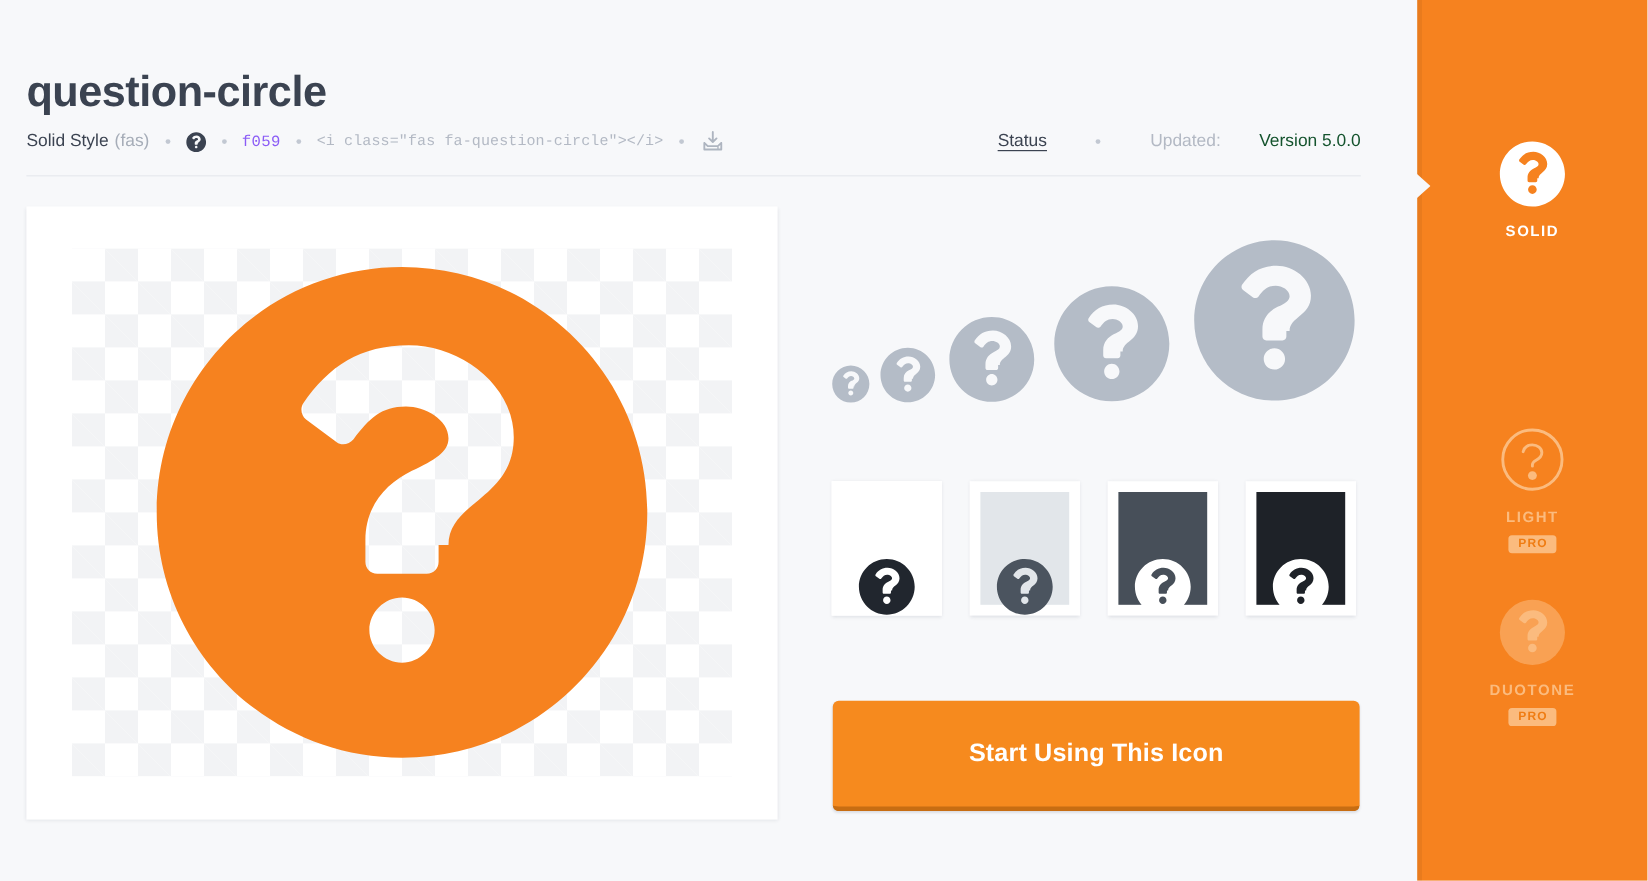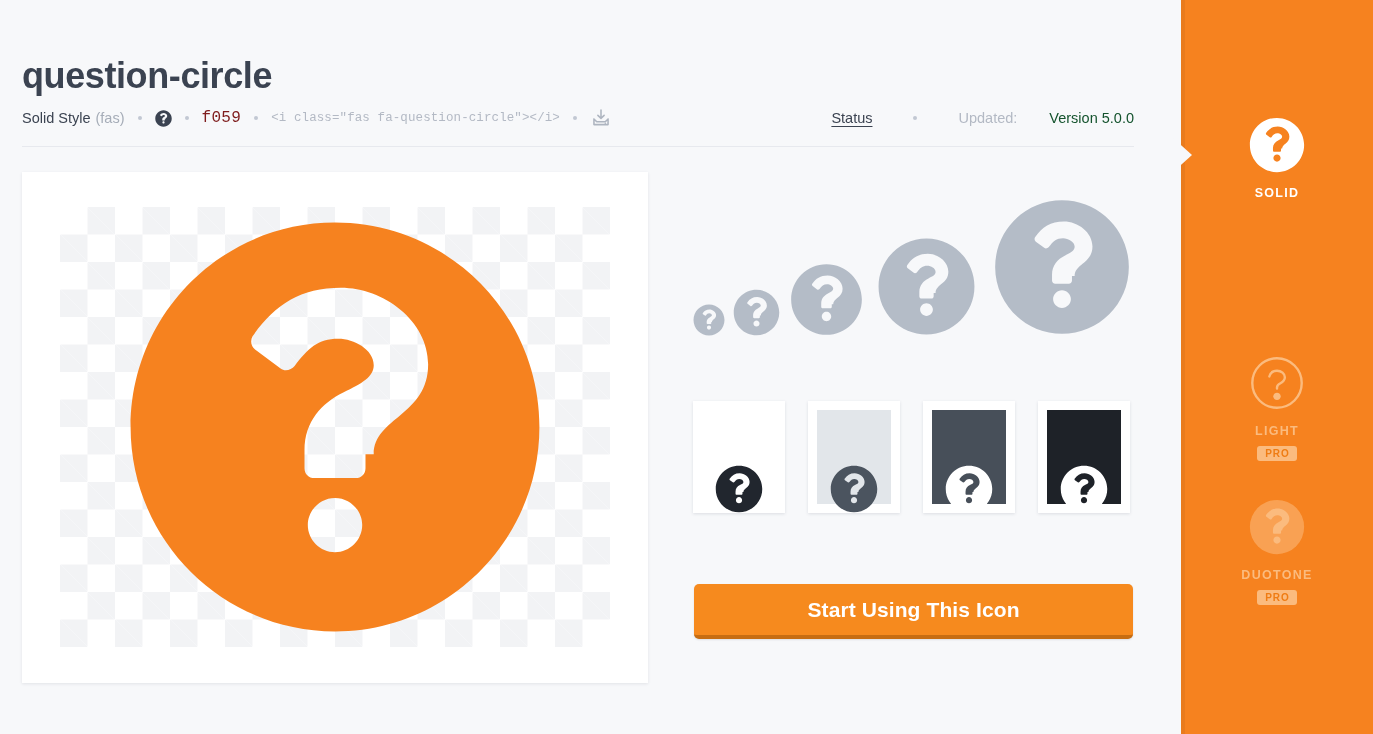--- a/index.html
+++ b/index.html
@@ -64,22 +64,22 @@
   .dot-sep {
     display: inline-block;
     width: 4px; height: 4px;
     border-radius: 50%;
     background: #c2c8d2;
     margin: 0 13px;
     flex: 0 0 auto;
   }
   .unicode-val {
     font-family: "Liberation Mono", monospace;
-    font-size: 16px;
-    color: #7f1d1d;
+    font-size: 13px;
+    color: #8b5cf6;
     letter-spacing: 0.3px;
     text-align: right;
   }
   .html-snippet {
     font-family: "Liberation Mono", monospace;
     font-size: 12.5px;
     color: #b3b9c4;
     letter-spacing: 0.1px;
   }
 
@@ -175,21 +175,21 @@
     justify-content: center;
     width: 100%;
     height: 100%;
   }
 
   #cta-button {
     position: absolute;
     left: 694px;
     top: 584px;
     width: 439px;
-    height: 55px;
+    height: 92px;
     background: #f68a1e;
     border: 0;
     border-bottom: 4px solid #c76d12;
     border-radius: 5px;
     color: #ffffff;
     font-size: 21px;
     font-weight: bold;
     font-family: "Liberation Sans", sans-serif;
     letter-spacing: 0.1px;
     cursor: pointer;

